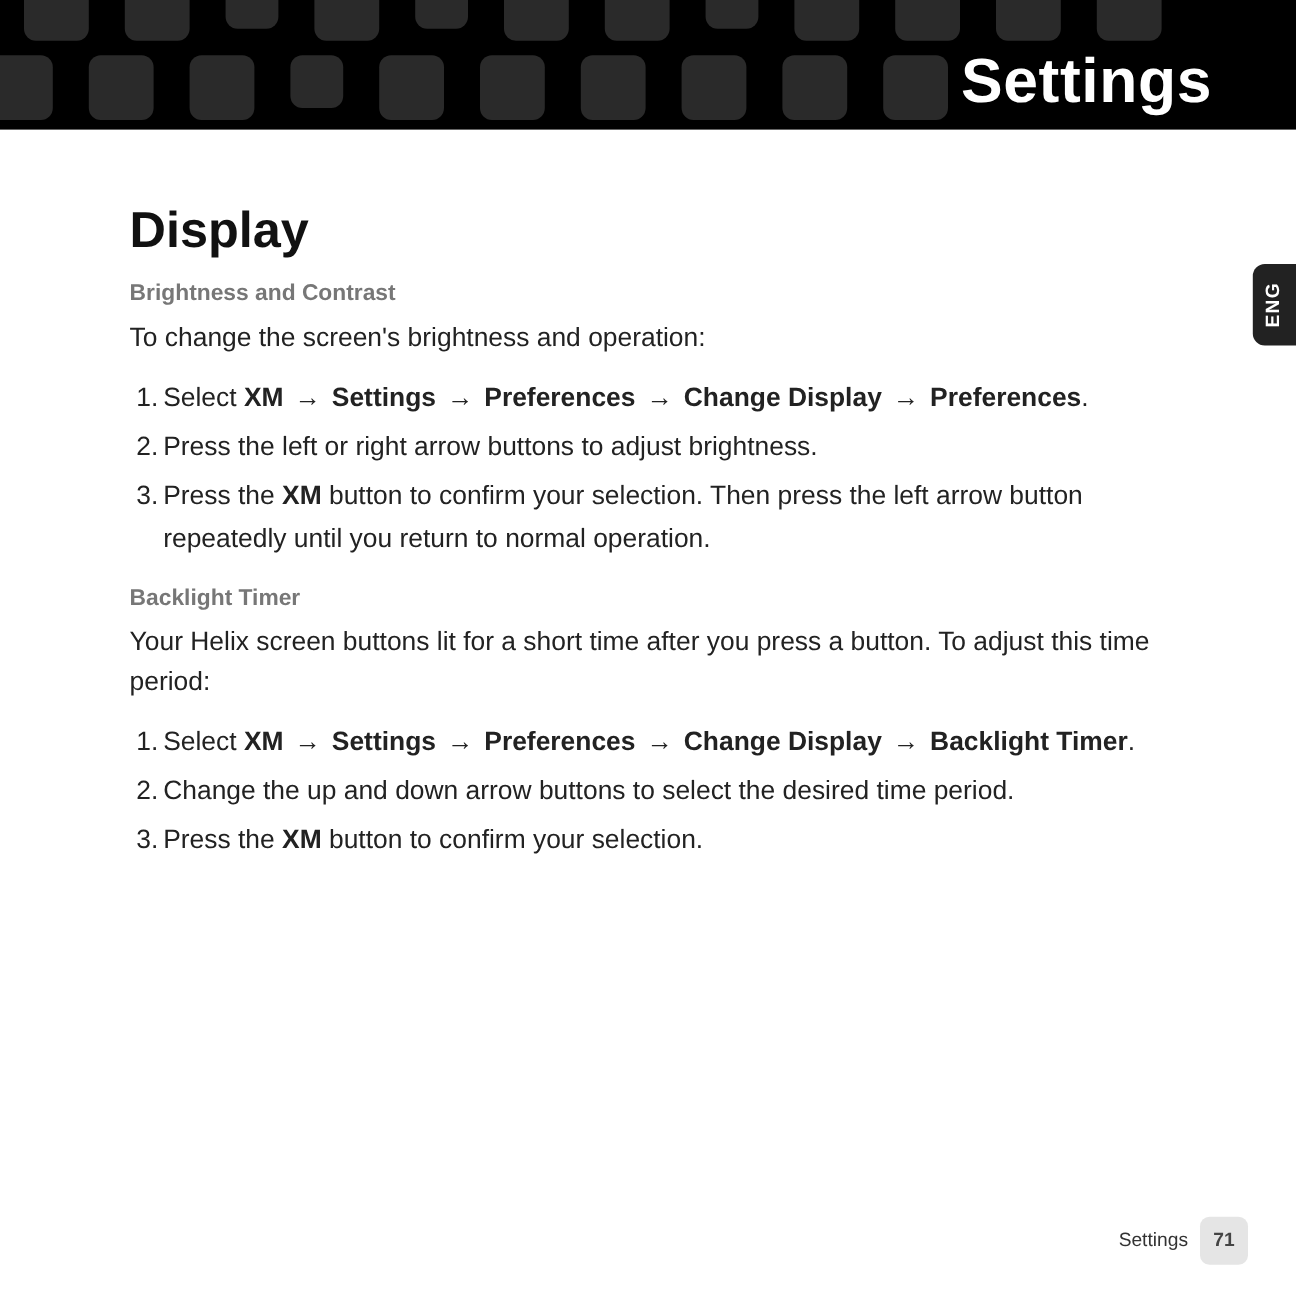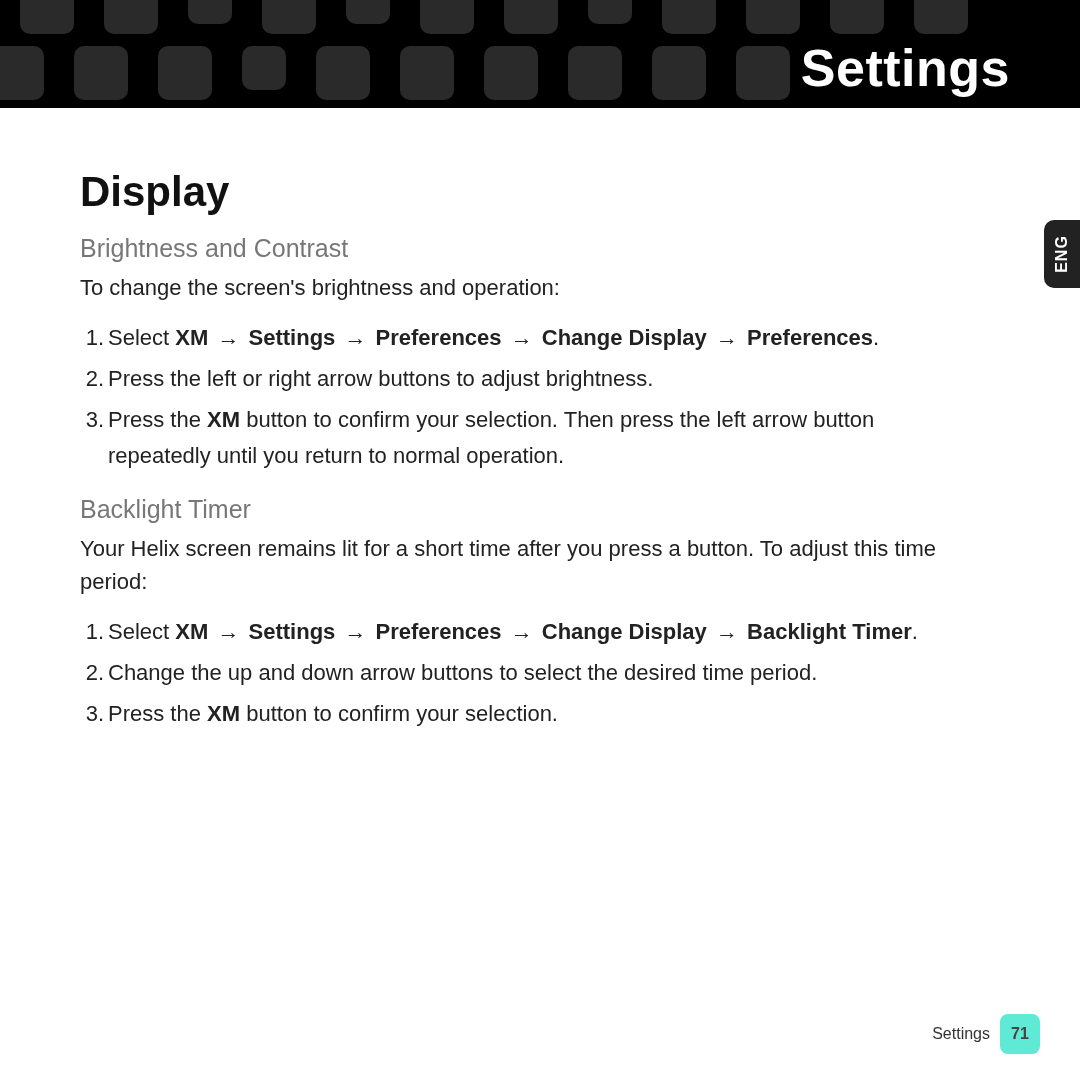--- a/index.html
+++ b/index.html
@@ -47,44 +47,44 @@
       background: #222;
       color: #fff;
       border-radius: 10px 0 0 10px;
       display: flex;
       align-items: center;
       justify-content: center;
       font-size: 16px;
       font-weight: 600;
     }
     .eng-tab span { transform: rotate(-90deg); letter-spacing: 1px; }
-    .content { padding: 60px 100px 0 80px; }
+    .content { padding: 60px 100px 0 108px; }
     .h1 { font-size: 42px; font-weight: 800; margin-bottom: 18px; color: #111; }
-    .h2 { font-size: 25px; font-weight: 400; color: #777; margin-top: 6px; margin-bottom: 8px; }
+    .h2 { font-size: 19px; font-weight: 700; color: #777; margin-top: 6px; margin-bottom: 8px; }
     .intro { font-size: 22px; line-height: 1.5; margin-bottom: 16px; }
     .list { list-style: none; margin-bottom: 22px; }
     .list li { font-size: 22px; line-height: 1.6; margin-bottom: 6px; display: flex; }
     .list li .num { min-width: 24px; text-align: right; margin-right: 4px; }
     .list li .txt { flex: 1; }
     .bold { font-weight: 700; }
     .arrow { font-weight: 700; padding: 0 3px; }
     .footer {
       position: absolute;
       bottom: 26px;
       right: 40px;
       display: flex;
       align-items: center;
       gap: 10px;
       font-size: 16px;
     }
     .footer-text { color: #333; }
     .footer-badge {
       width: 40px;
       height: 40px;
-      background: #5eead4;
+      background: #e5e5e5;
       border-radius: 8px;
       display: flex;
       align-items: center;
       justify-content: center;
       font-weight: 700;
       color: #444;
     }
   </style>
 </head>
 <body>
@@ -149,21 +149,21 @@
     </li>
     <li>
       <span class="num">3.</span>
       <span class="txt">
         <span>Press the </span><span class="bold">XM</span><span> button to confirm your selection. Then press the left arrow button repeatedly until you return to normal operation.</span>
       </span>
     </li>
   </ol>
 
   <div class="h2">Backlight Timer</div>
-  <div class="intro">Your Helix screen remains lit for a short time after you press a button. To adjust this time period:</div>
+  <div class="intro">Your Helix screen buttons lit for a short time after you press a button. To adjust this time period:</div>
   <ol class="list">
     <li>
       <span class="num">1.</span>
       <span class="txt">
         <span>Select </span><span class="bold">XM</span>
         <span class="arrow bold">→</span>
         <span class="bold">Settings</span>
         <span class="arrow bold">→</span>
         <span class="bold">Preferences</span>
         <span class="arrow bold">→</span>

